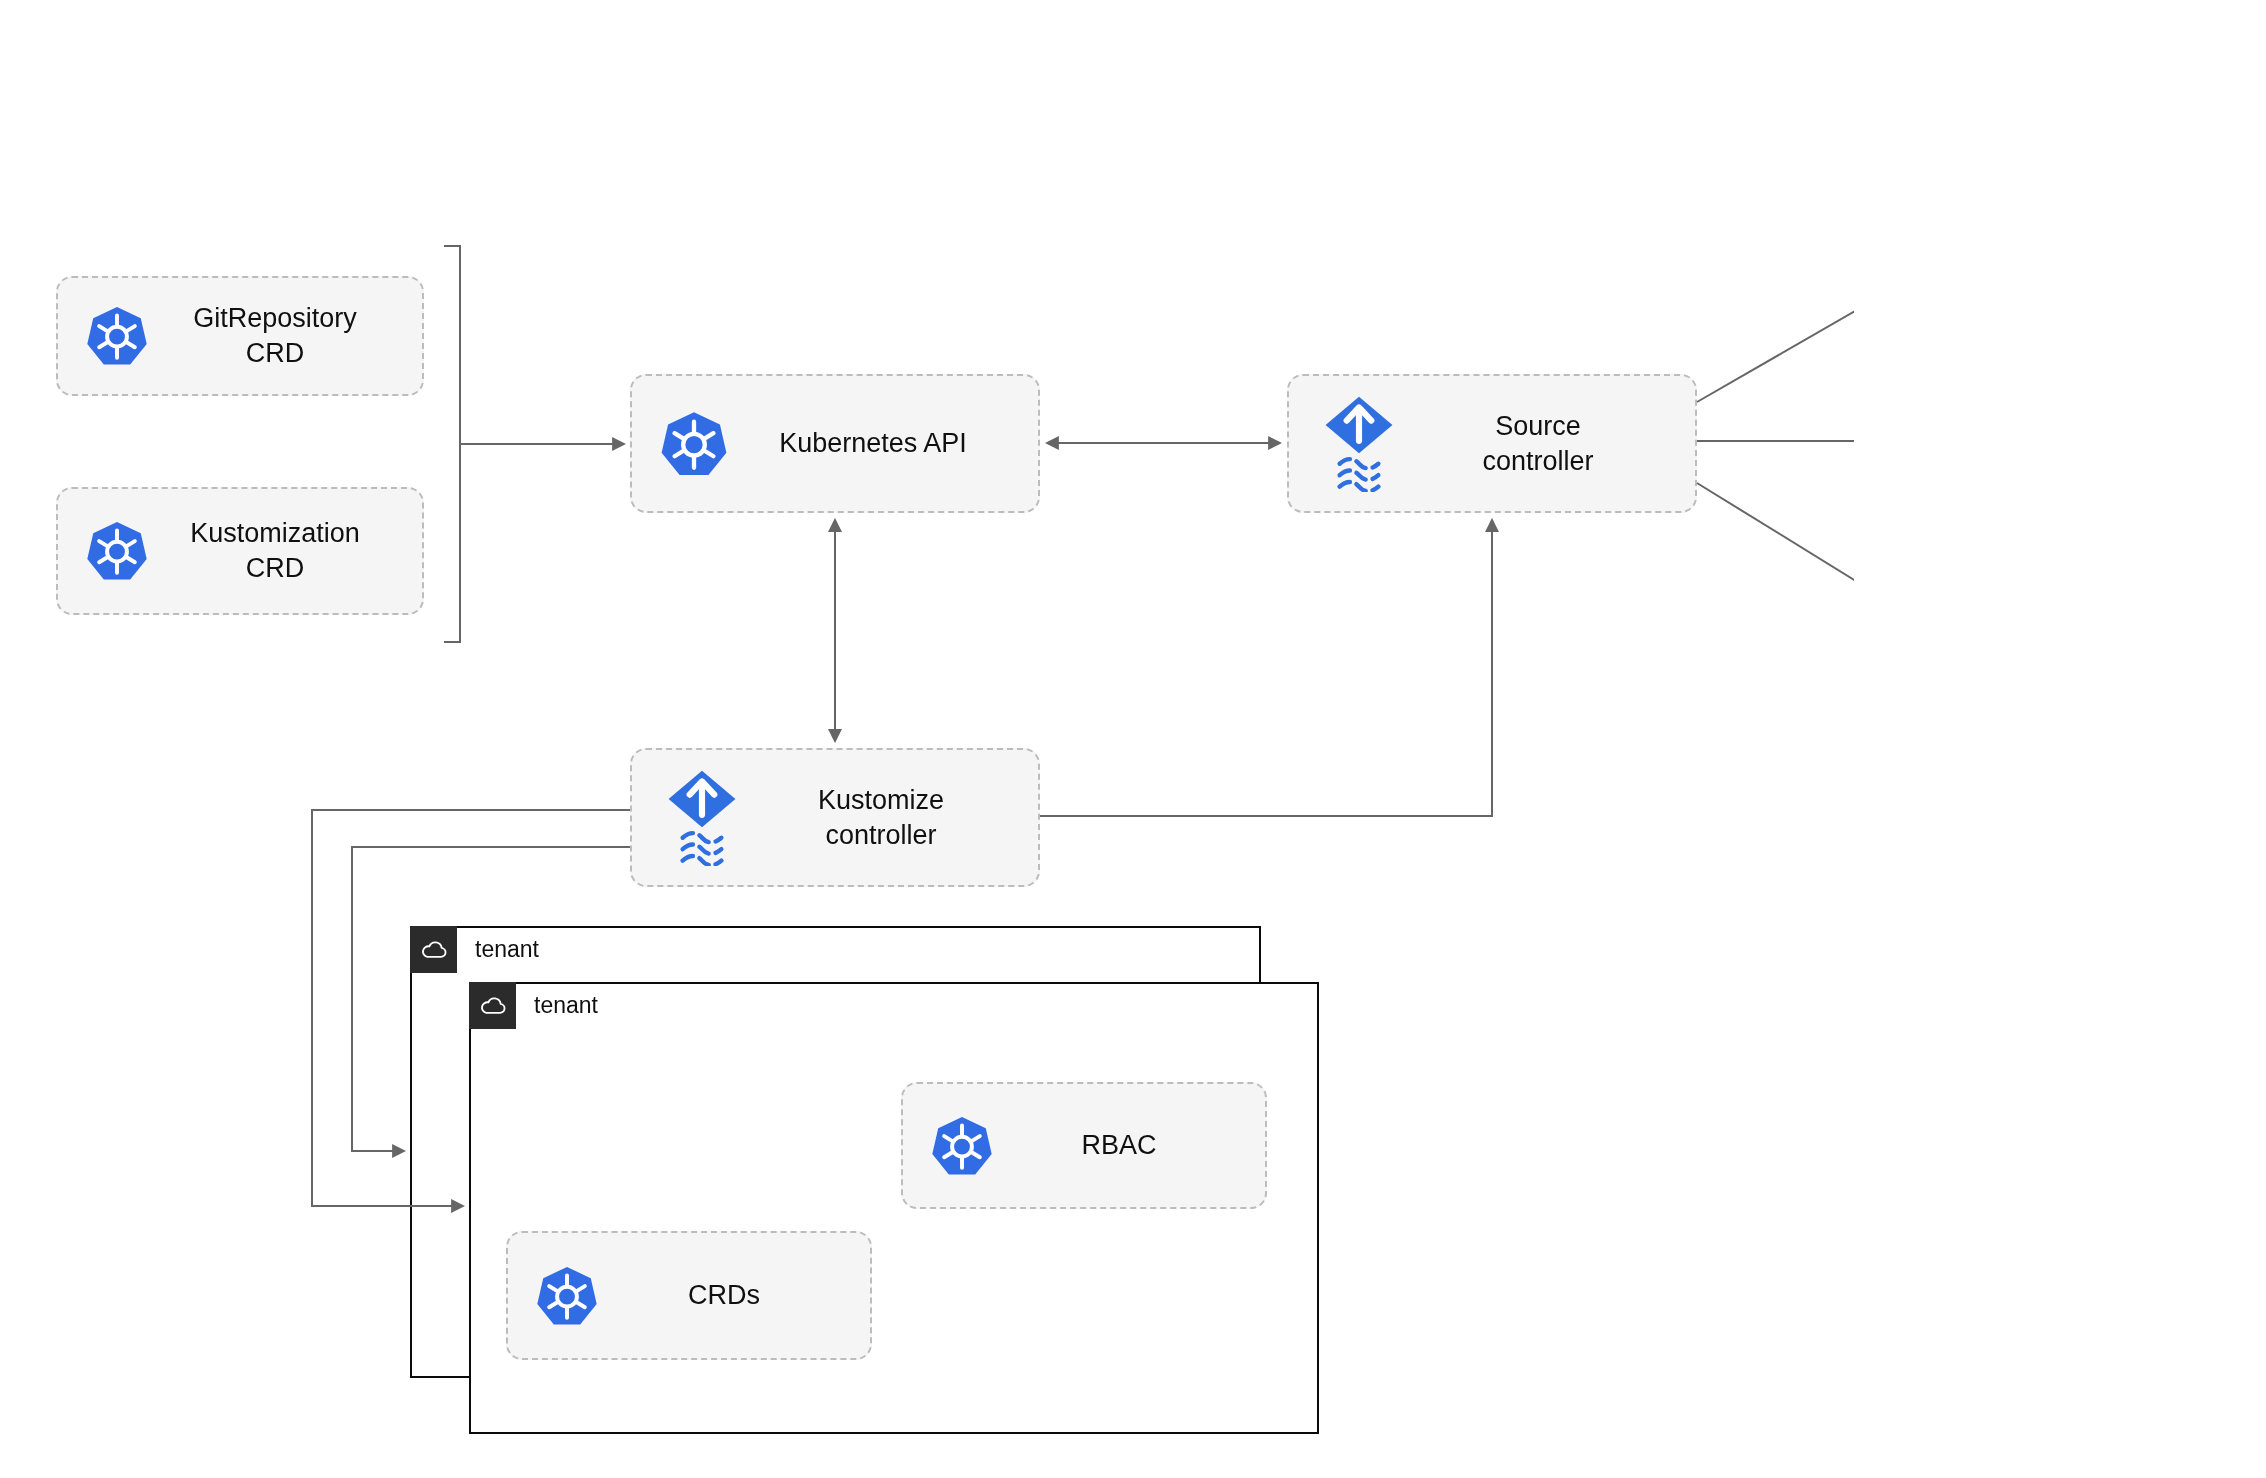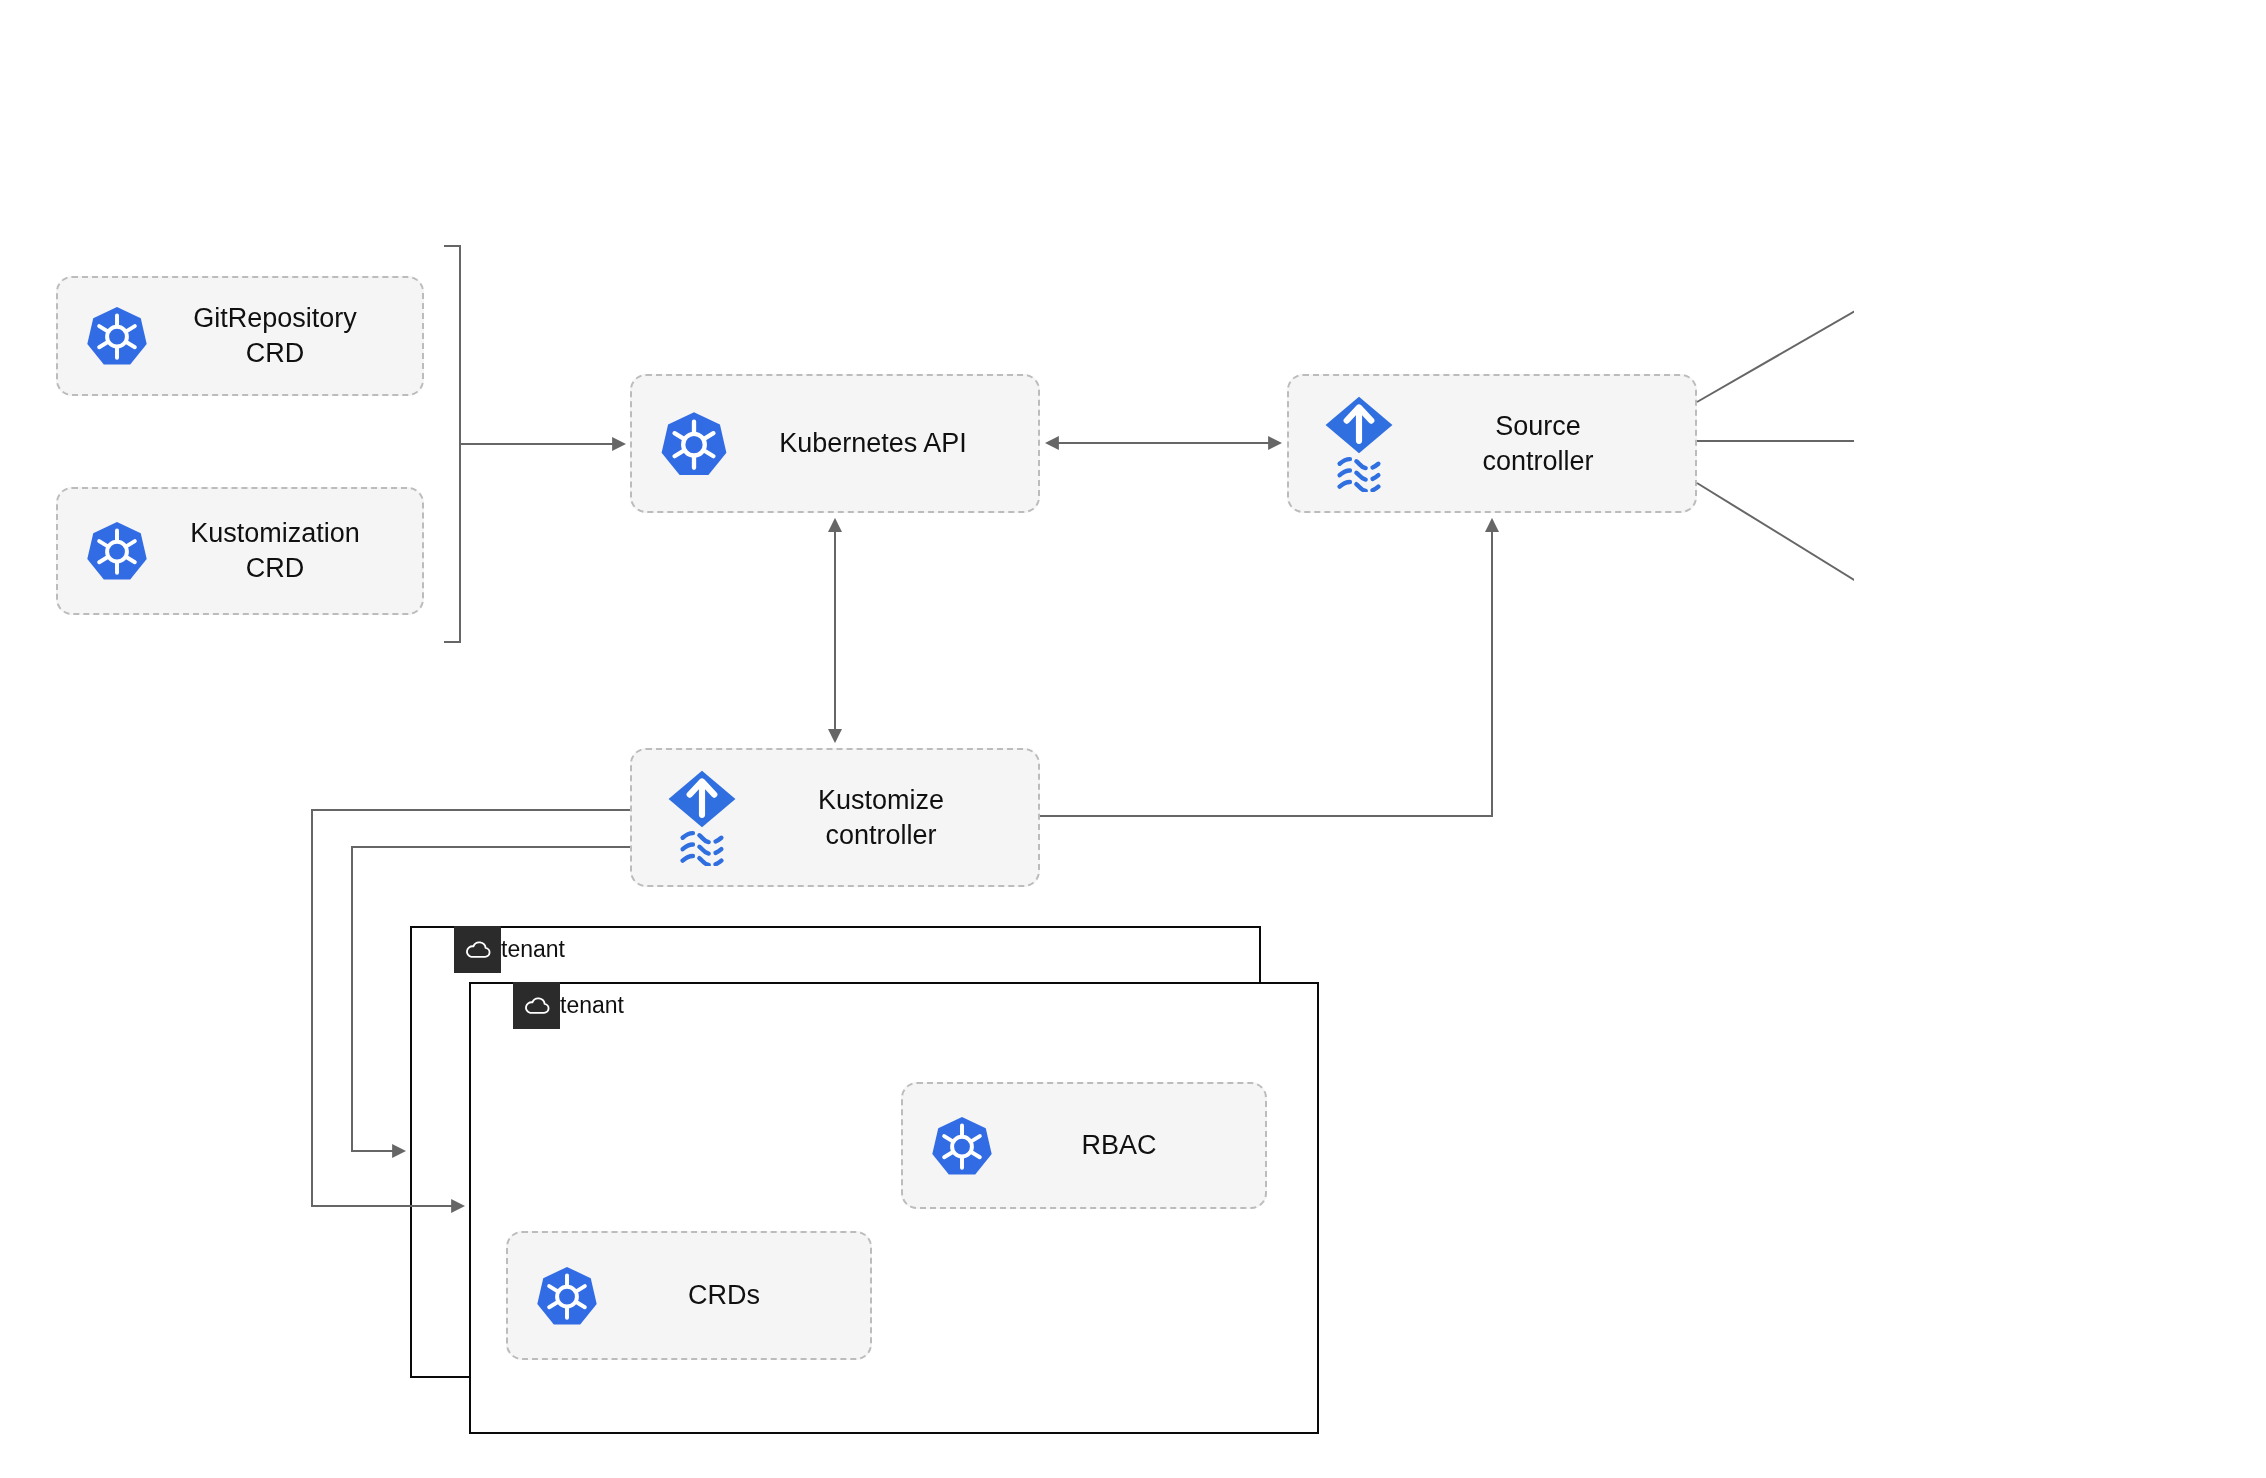--- a/index.html
+++ b/index.html
@@ -30,21 +30,21 @@
   #remote-github{left:2049px;top:42px;}
   #remote-gitlab{left:2049px;top:337px;}
   #remote-s3{left:2049px;top:659px;}
   .icon-github{width:118px;height:118px;}
   .icon-gitlab{width:122px;height:122px;}
   .icon-s3{width:114px;height:114px;}
   
   .tenant{position:absolute;background:#ffffff;border:2px solid #0a0a0a;box-sizing:border-box;}
   #tenant-back{left:410px;top:926px;width:851px;height:452px;z-index:1;}
   #tenant-front{left:469px;top:982px;width:850px;height:452px;z-index:2;}
-  .tenant-head{position:absolute;display:flex;align-items:center;z-index:3;margin-left:44px;}
+  .tenant-head{position:absolute;display:flex;align-items:center;gap:18px;z-index:3;}
   #head-back{left:410px;top:926px;}
   #head-front{left:469px;top:982px;}
   .tab{width:47px;height:47px;background:#2b2b2b;display:flex;align-items:center;justify-content:center;flex:0 0 auto;}
   .icon-cloud{width:30px;height:30px;}
   .tenant-label{font-size:23px;color:#101010;}
   
   #res-namespaces{left:506px;top:1082px;width:366px;height:127px;z-index:3;}
   #res-rbac{left:901px;top:1082px;width:366px;height:127px;z-index:3;}
   #res-crds{left:506px;top:1231px;width:366px;height:129px;z-index:3;}
   #res-deployments{left:901px;top:1231px;width:366px;height:129px;z-index:3;}

